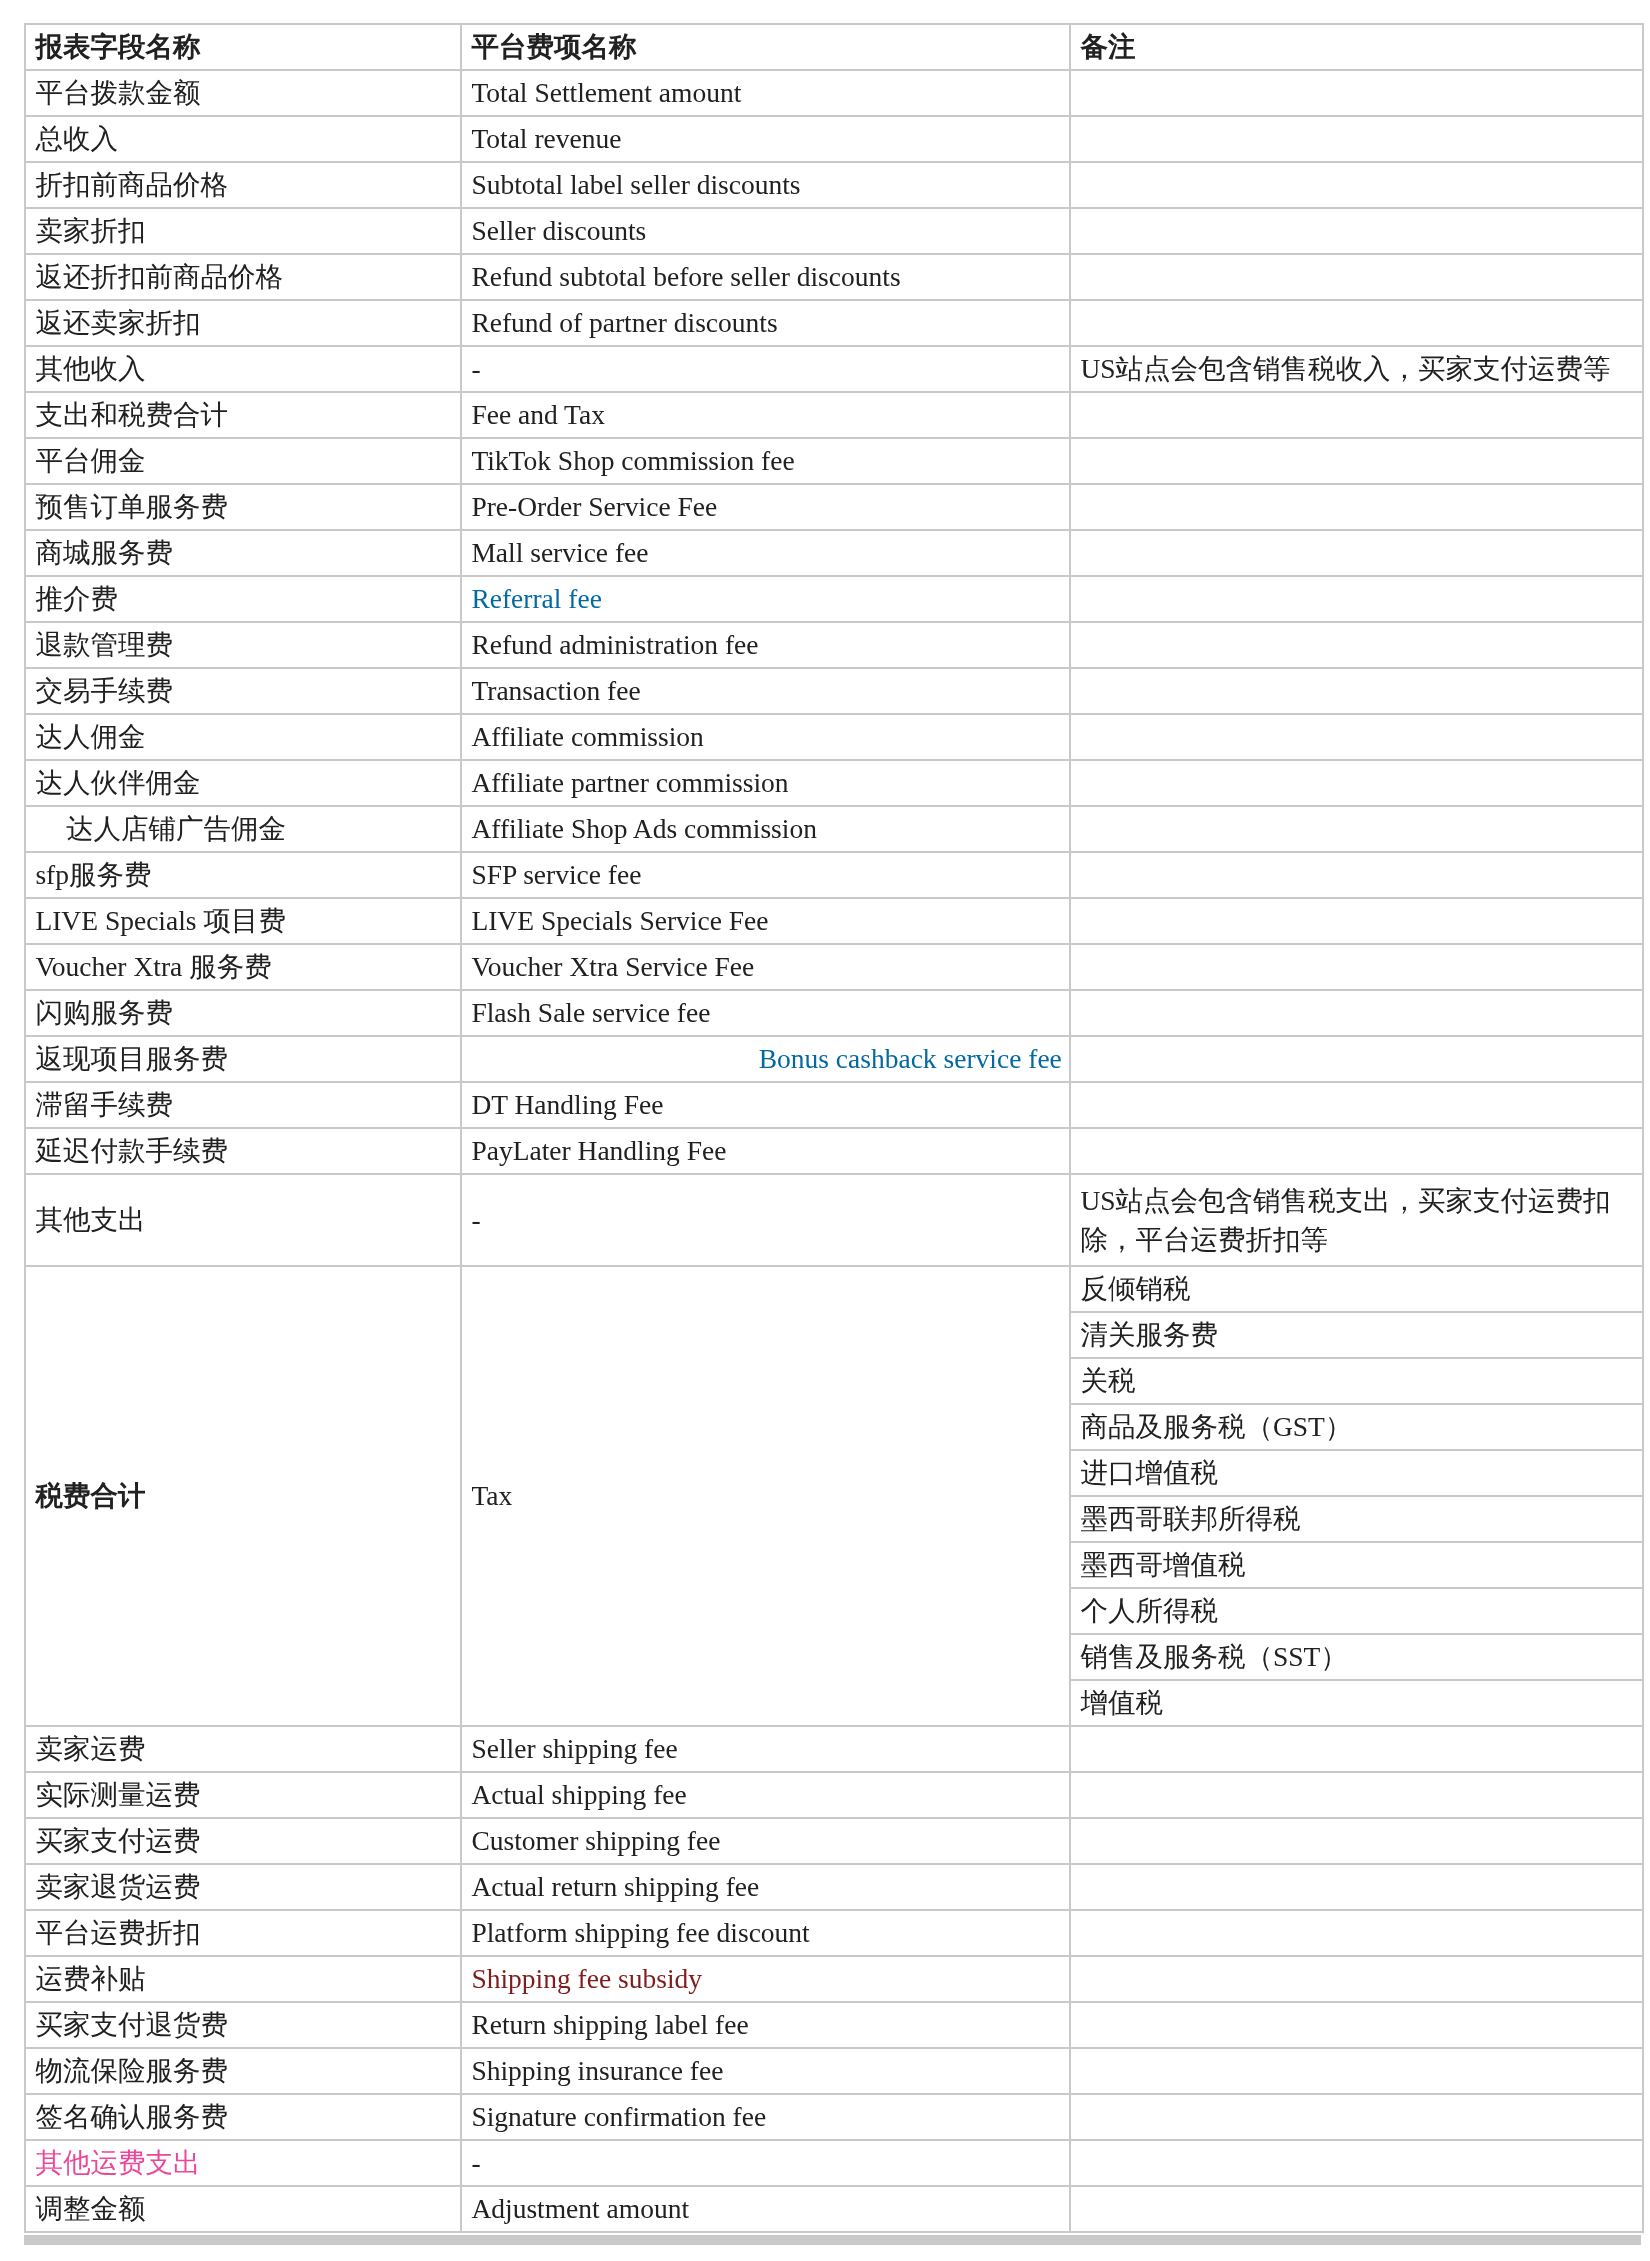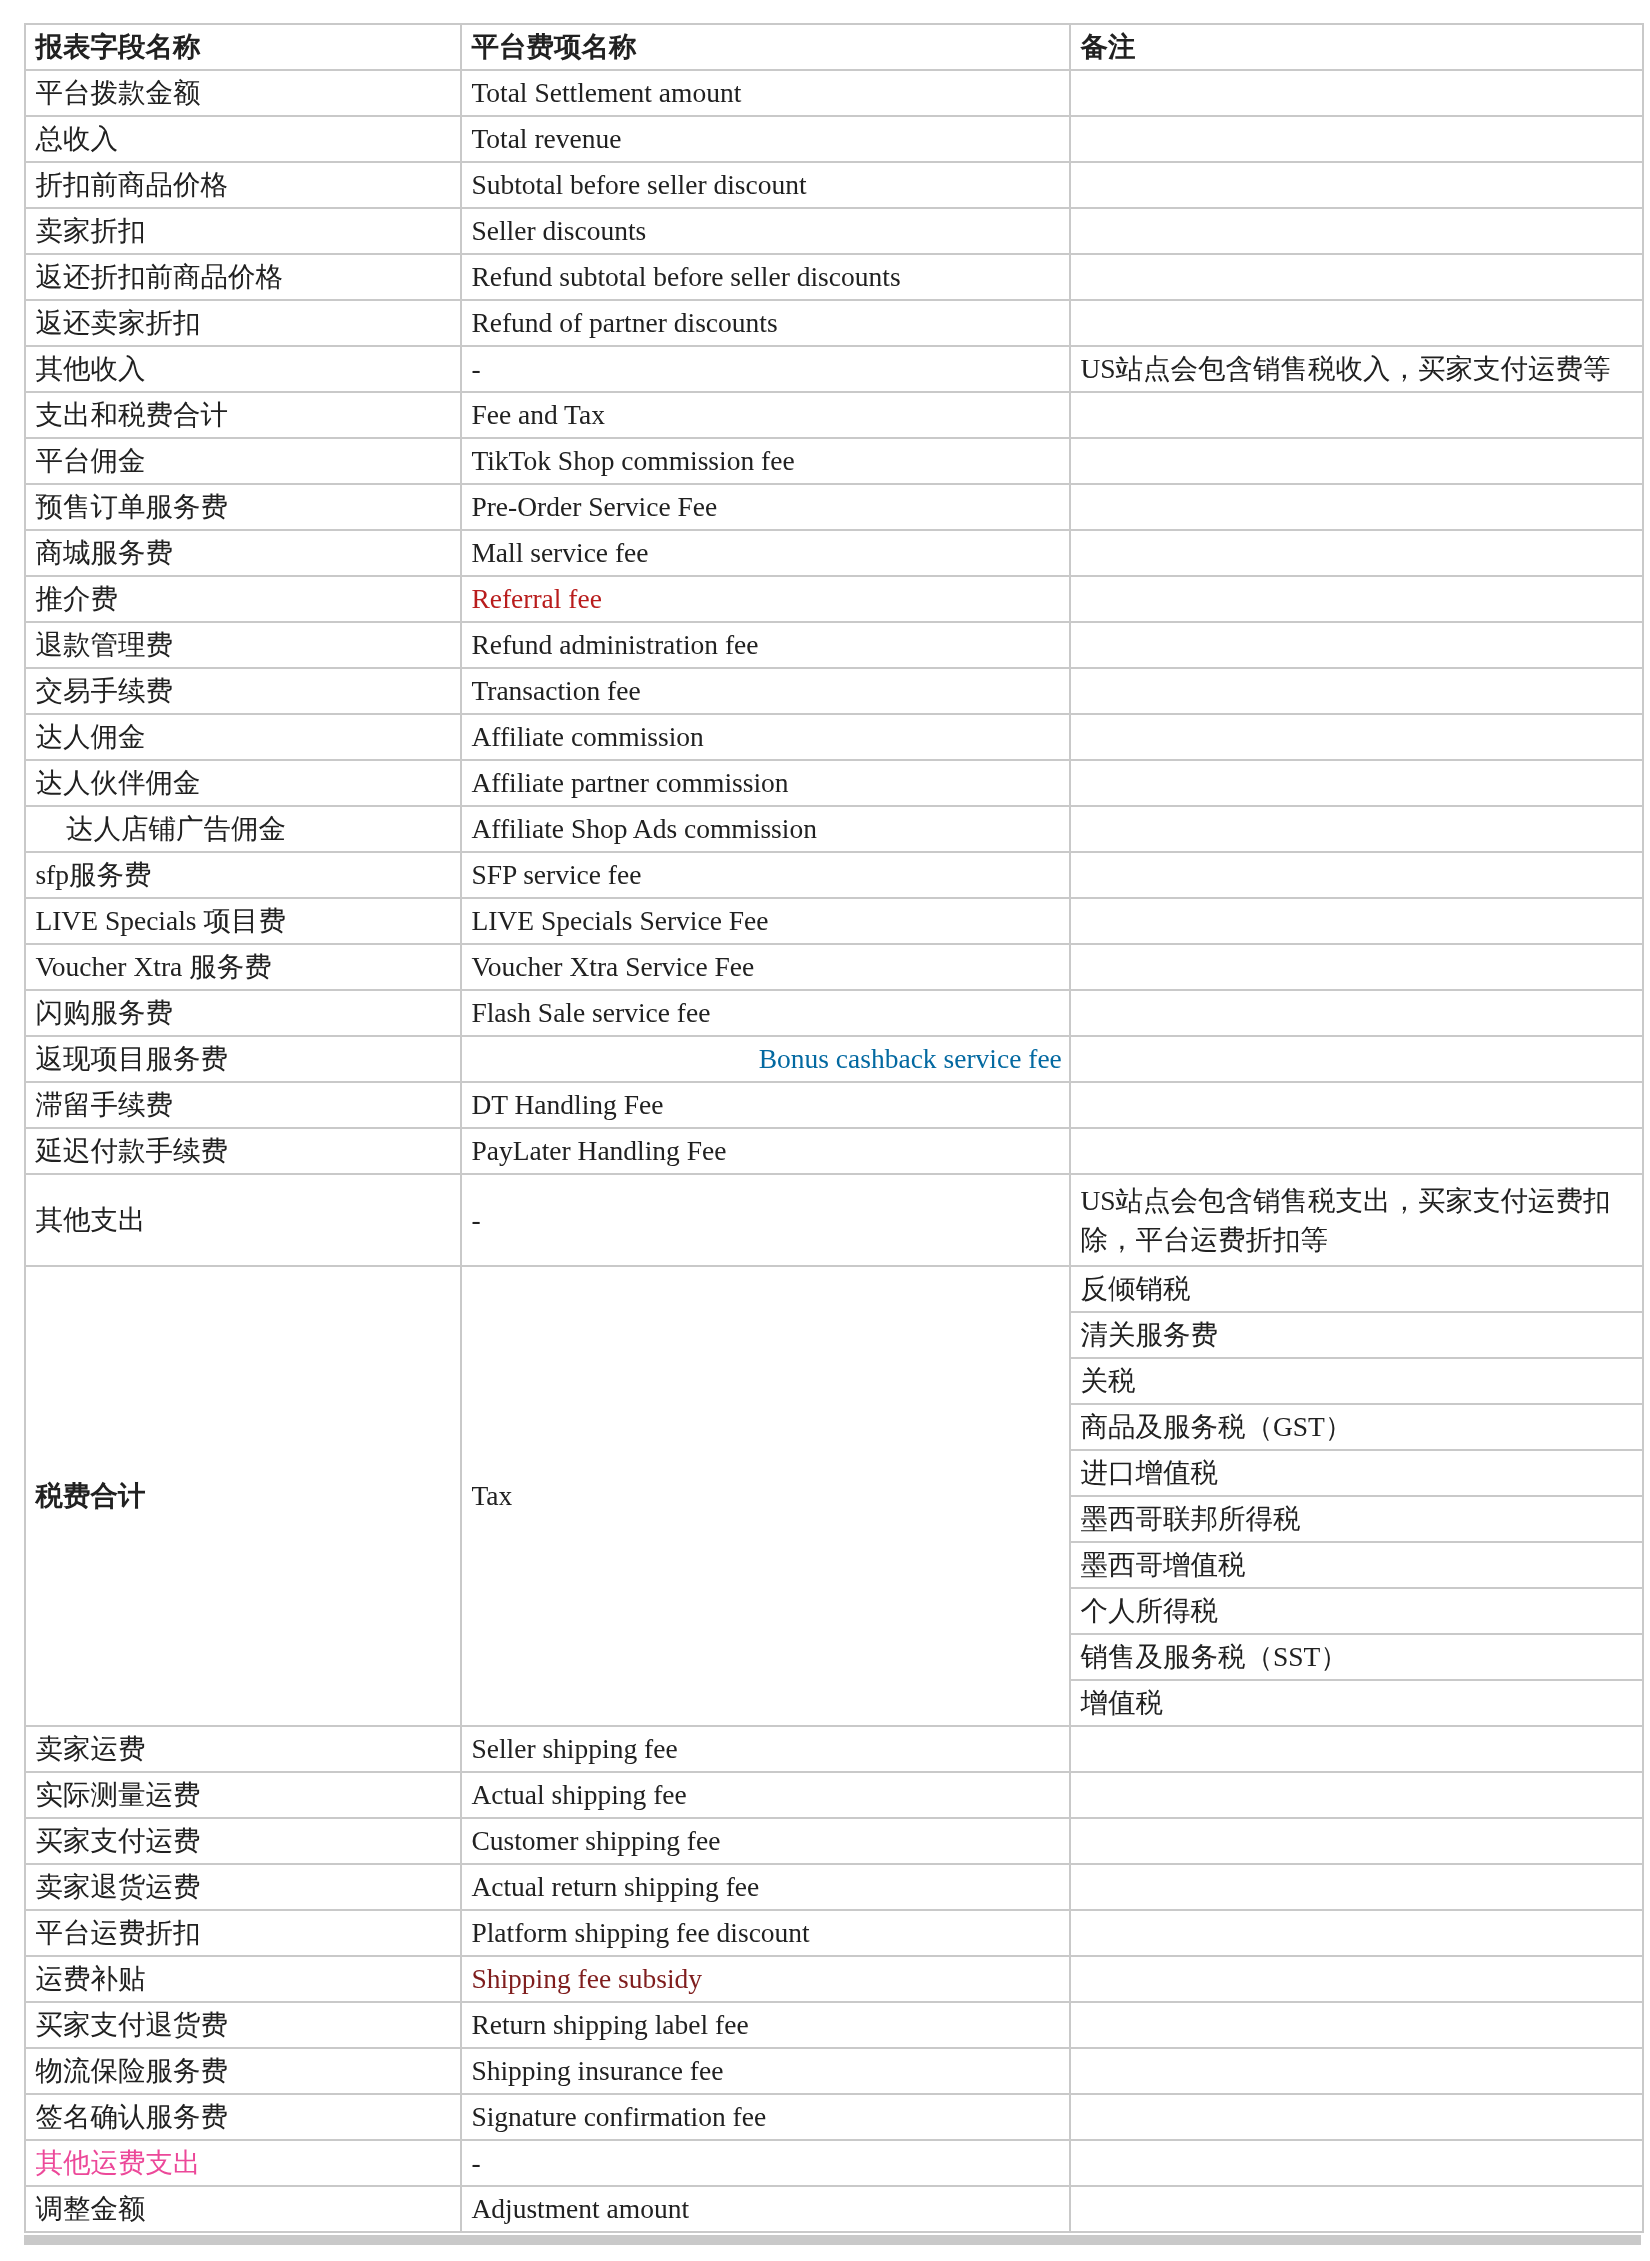--- a/index.html
+++ b/index.html
@@ -71,21 +71,21 @@
           <td style="border-color: rgb(201, 201, 201); color: rgb(33, 33, 33);">Total Settlement amount</td>
           <td style="border-color: rgb(201, 201, 201); color: rgb(33, 33, 33);"></td>
         </tr>
         <tr>
           <td style="border-color: rgb(201, 201, 201); color: rgb(33, 33, 33);">总收入</td>
           <td style="border-color: rgb(201, 201, 201); color: rgb(33, 33, 33);">Total revenue</td>
           <td style="border-color: rgb(201, 201, 201); color: rgb(33, 33, 33);"></td>
         </tr>
         <tr>
           <td style="border-color: rgb(201, 201, 201); color: rgb(33, 33, 33);">折扣前商品价格</td>
-          <td style="border-color: rgb(201, 201, 201); color: rgb(33, 33, 33);">Subtotal before seller discount</td>
+          <td style="border-color: rgb(201, 201, 201); color: rgb(33, 33, 33);">Subtotal label seller discounts</td>
           <td style="border-color: rgb(201, 201, 201); color: rgb(33, 33, 33);"></td>
         </tr>
         <tr>
           <td style="border-color: rgb(201, 201, 201); color: rgb(33, 33, 33);">卖家折扣</td>
           <td style="border-color: rgb(201, 201, 201); color: rgb(33, 33, 33);">Seller discounts</td>
           <td style="border-color: rgb(201, 201, 201); color: rgb(33, 33, 33);"></td>
         </tr>
         <tr>
           <td style="border-color: rgb(201, 201, 201); color: rgb(33, 33, 33);">返还折扣前商品价格</td>
           <td style="border-color: rgb(201, 201, 201); color: rgb(33, 33, 33);">Refund subtotal before seller discounts</td>
@@ -116,21 +116,21 @@
           <td style="border-color: rgb(201, 201, 201); color: rgb(33, 33, 33);">Pre-Order Service Fee</td>
           <td style="border-color: rgb(201, 201, 201); color: rgb(33, 33, 33);"></td>
         </tr>
         <tr>
           <td style="border-color: rgb(201, 201, 201); color: rgb(33, 33, 33);">商城服务费</td>
           <td style="border-color: rgb(201, 201, 201); color: rgb(33, 33, 33);">Mall service fee</td>
           <td style="border-color: rgb(201, 201, 201); color: rgb(33, 33, 33);"></td>
         </tr>
         <tr>
           <td style="border-color: rgb(201, 201, 201); color: rgb(33, 33, 33);">推介费</td>
-          <td style="border-color: rgb(201, 201, 201); color: #b91c1c; margin-left: 39px;">Referral fee</td>
+          <td style="border-color: rgb(201, 201, 201); color: #0369a1; margin-left: 39px;">Referral fee</td>
           <td style="border-color: rgb(201, 201, 201); color: rgb(33, 33, 33);"></td>
         </tr>
         <tr>
           <td style="border-color: rgb(201, 201, 201); color: rgb(33, 33, 33);">退款管理费</td>
           <td style="border-color: rgb(201, 201, 201); color: rgb(33, 33, 33);">Refund administration fee</td>
           <td style="border-color: rgb(201, 201, 201); color: rgb(33, 33, 33);"></td>
         </tr>
         <tr>
           <td style="border-color: rgb(201, 201, 201); color: rgb(33, 33, 33);">交易手续费</td>
           <td style="border-color: rgb(201, 201, 201); color: rgb(33, 33, 33);">Transaction fee</td>

